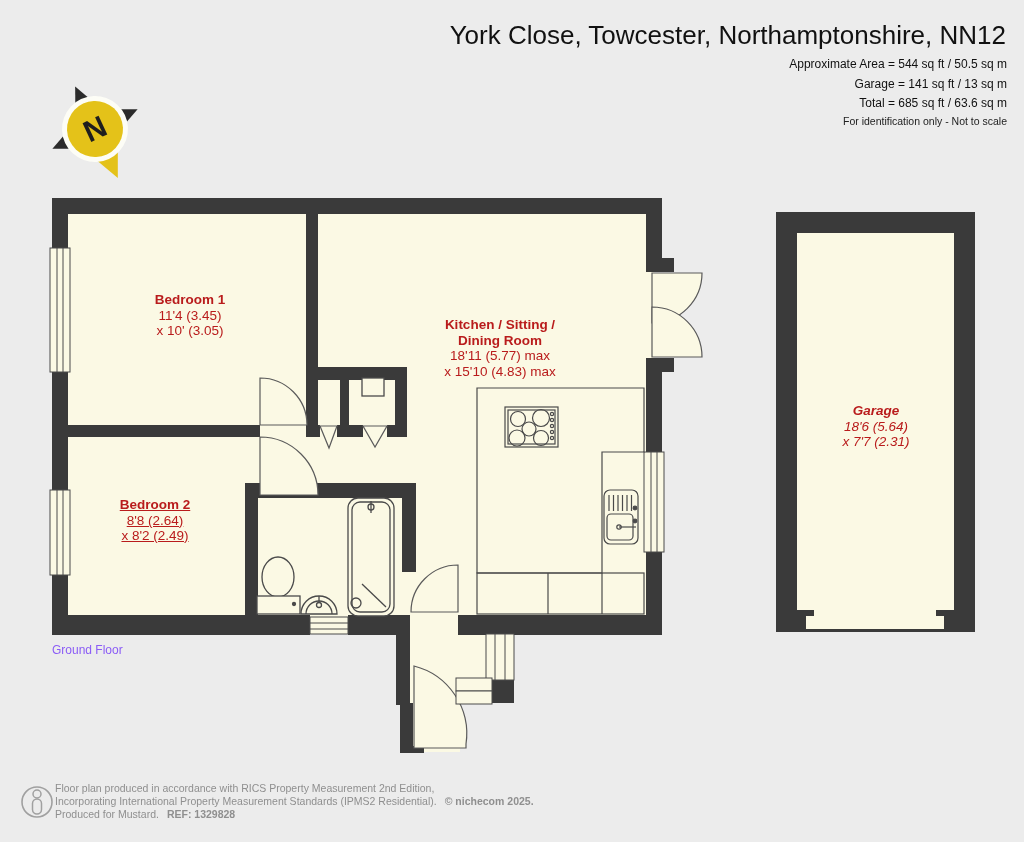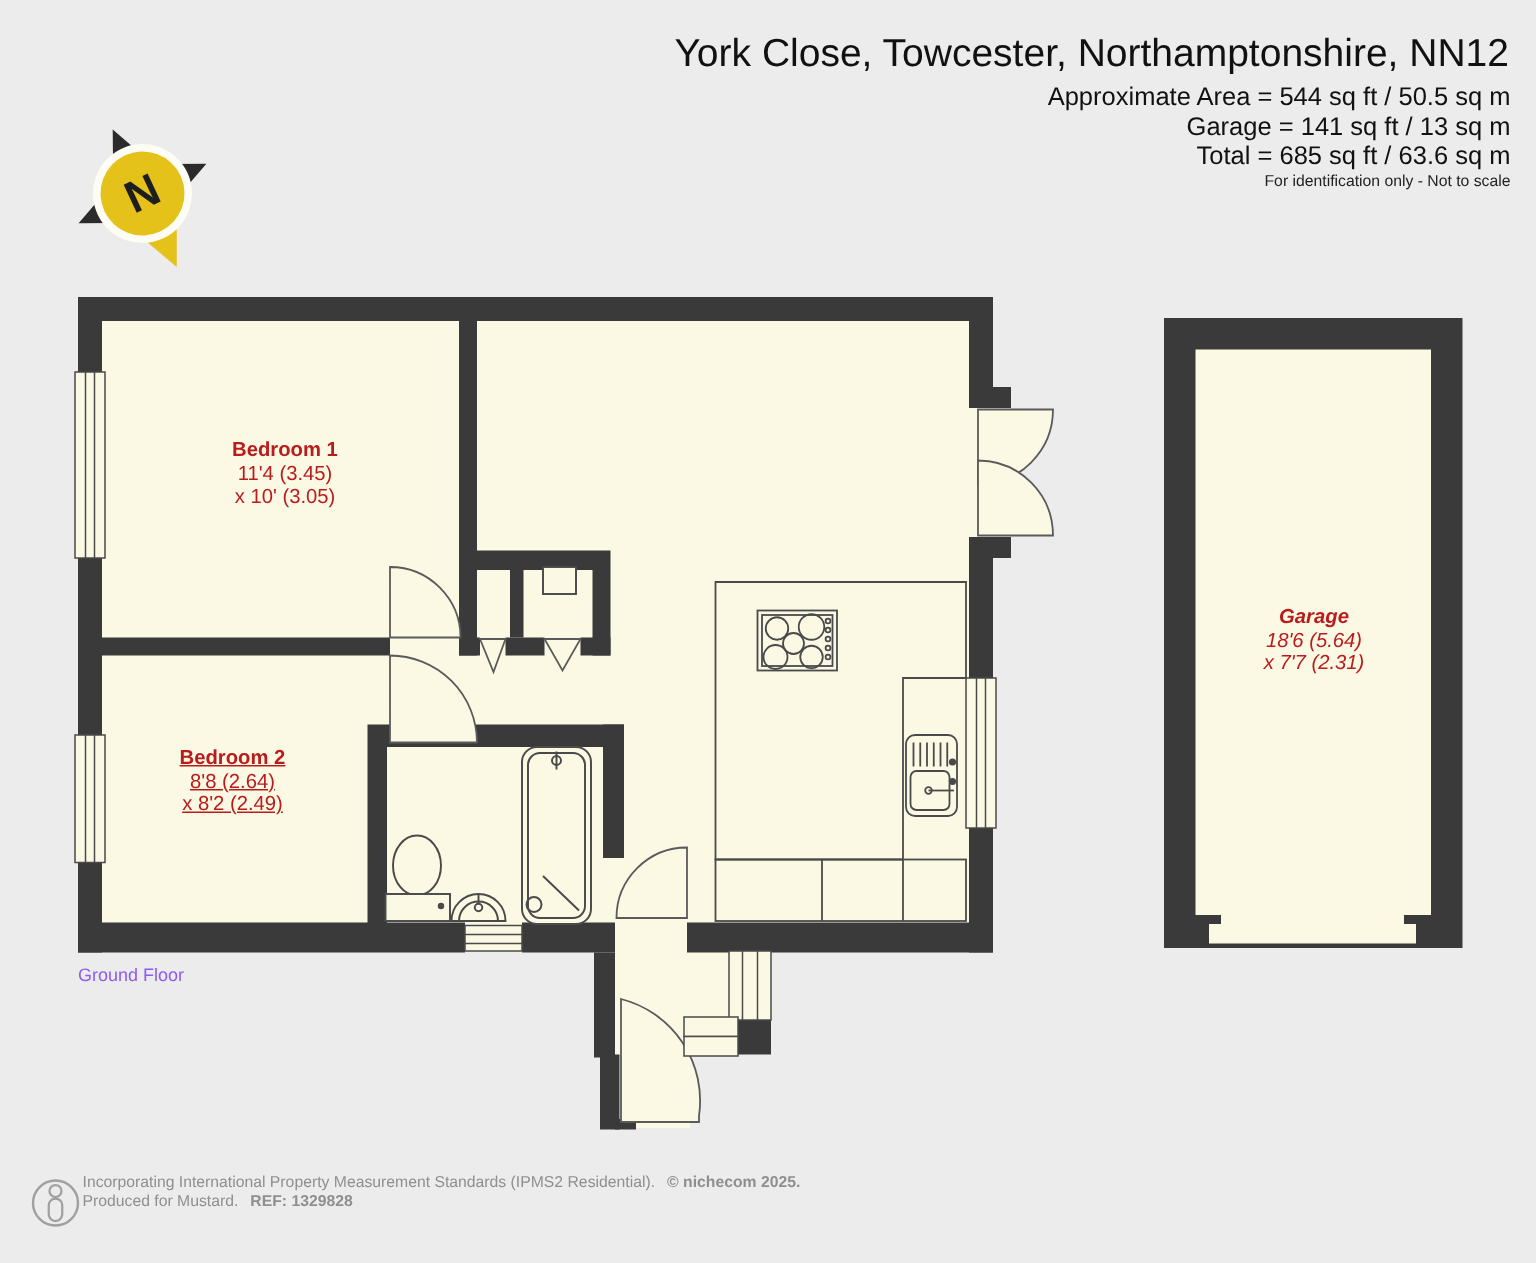--- a/index.html
+++ b/index.html
@@ -15,21 +15,21 @@
   svg.plan{position:absolute;left:0;top:0;}
 
   
   .title{
     position:absolute;top:20px;right:18px;
     font-size:26px;font-weight:normal;color:#111;
     letter-spacing:0px;white-space:nowrap;
   }
   .area-block{
     position:absolute;top:55px;right:17px;
-    text-align:right;font-size:17px;line-height:19.5px;color:#111;
+    text-align:right;font-size:12px;line-height:19.5px;color:#111;
   }
   .disclaimer{
     position:absolute;top:115px;right:17px;
     font-size:10.5px;color:#222;margin-left:46px;
   }
 
   
   .room-label{
     position:absolute;text-align:center;
     font-size:13.5px;line-height:15.5px;color:#b91c1c;
@@ -226,20 +226,26 @@
     <div>Total = 685 sq ft / 63.6 sq m</div>
   </div>
   <div class="disclaimer">For identification only - Not to scale</div>
 
   <div class="room-label" style="left:110px;top:292px;width:160px;">
     <div class="rname">Bedroom 1</div>
     <div>11'4 (3.45)</div>
     <div>x 10' (3.05)</div>
   </div>
 
+  <div class="room-label" style="left:420px;top:317px;width:160px;">
+    <div class="rname">Kitchen / Sitting /</div>
+    <div class="rname">Dining Room</div>
+    <div>18'11 (5.77) max</div>
+    <div>x 15'10 (4.83) max</div>
+  </div>
 
   <div class="room-label" style="left:75px;top:497px;width:160px;text-decoration:underline;">
     <div class="rname">Bedroom 2</div>
     <div>8'8 (2.64)</div>
     <div>x 8'2 (2.49)</div>
   </div>
 
   <div class="room-label" style="left:796px;top:403px;width:160px;font-style:italic;">
     <div class="rname">Garage</div>
     <div>18'6 (5.64)</div>
@@ -247,20 +253,21 @@
   </div>
 
   <div class="floor-label">Ground Floor</div>
 
   <svg class="footer-icon" width="36" height="38" viewBox="0 0 36 38">
     <circle cx="17" cy="19" r="15" fill="none" stroke="#a0a0a0" stroke-width="1.6"></circle>
     <circle cx="17" cy="11" r="4" fill="none" stroke="#a0a0a0" stroke-width="1.5"></circle>
     <rect x="12.5" y="16" width="9" height="15" rx="4.5" fill="none" stroke="#a0a0a0" stroke-width="1.5"></rect>
   </svg>
   <div class="footer">
+    <div>Floor plan produced in accordance with RICS Property Measurement 2nd Edition,</div>
     <div>
       <span>Incorporating International Property Measurement Standards (IPMS2 Residential).</span><span class="sp">© nichecom 2025.</span>
     </div>
     <div>
       <span>Produced for Mustard.</span><span class="sp">REF: 1329828</span>
     </div>
   </div>
 
 </div>
 

